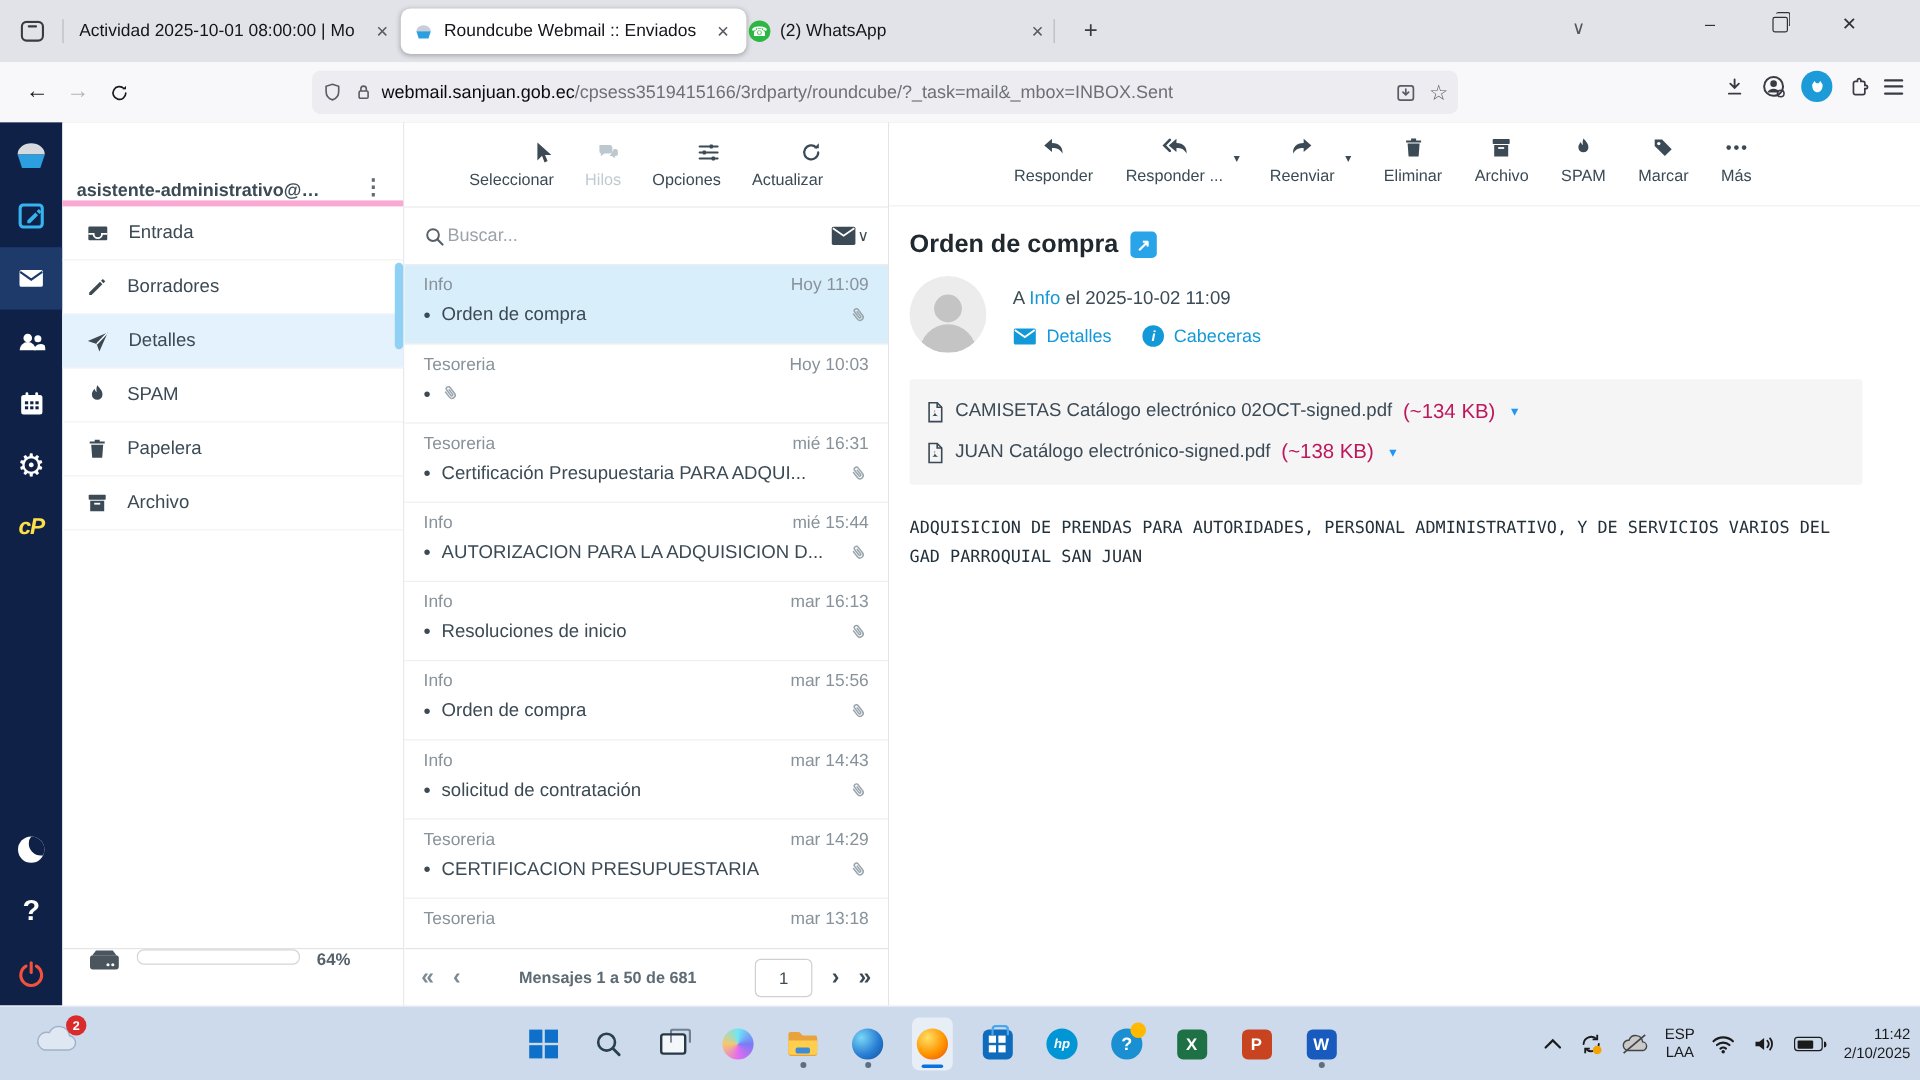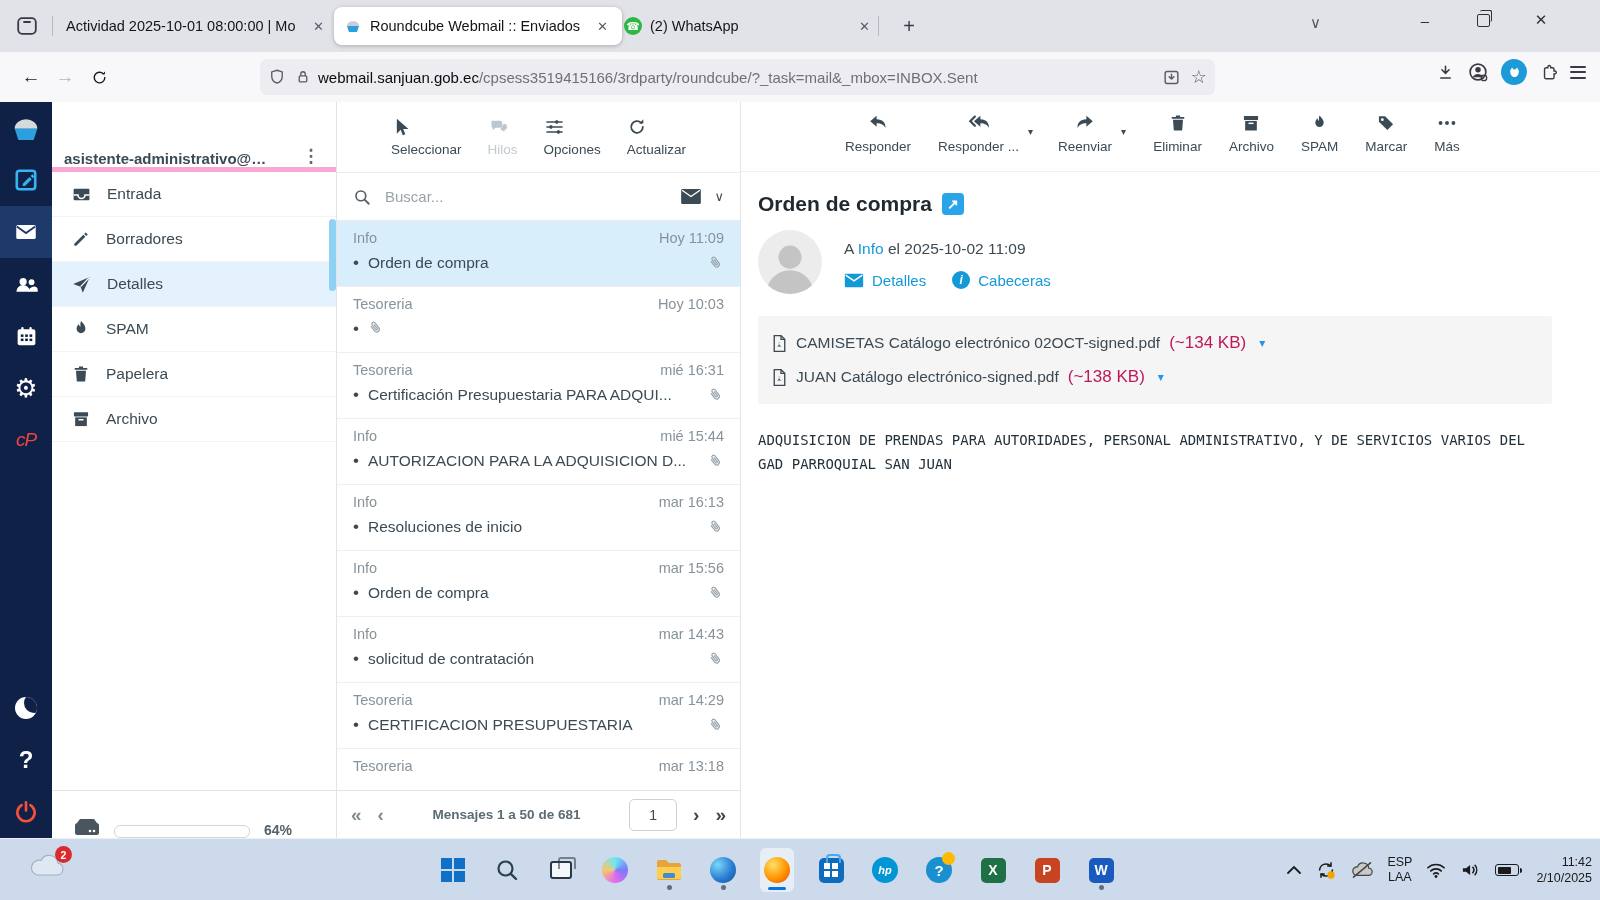--- a/index.html
+++ b/index.html
@@ -48,50 +48,50 @@
   .burger{display:flex;flex-direction:column;gap:3.5px}
   .burger i{display:block;width:16px;height:2px;background:#3a3a44;border-radius:1px}
 
   
   #rail{position:absolute;left:0;top:102px;width:52px;height:736px;background:#0f2147}
   .rail-item{width:52px;height:52px;display:flex;align-items:center;justify-content:center}
   .rail-item.active{background:#1e3a6b}
   .rail-bottom{position:absolute;bottom:0;left:0;width:52px}
   .gear-glyph{color:#fff;font-size:26px;line-height:1}
   .q-glyph{color:#fff;font-size:24px;font-weight:bold}
-  .cp-glyph{color:#ef4444;font-size:19px;font-weight:normal;font-style:italic;letter-spacing:-1px}
+  .cp-glyph{color:#fde047;font-size:19px;font-weight:bold;font-style:italic;letter-spacing:-1px}
   .moon{width:22px;height:22px;border-radius:50%;background:#fff;position:relative;overflow:hidden}
   .moon:before{content:"";position:absolute;left:9px;top:-4px;width:20px;height:20px;border-radius:50%;
                background:#0f2147}
 
   
   #folders{position:absolute;left:52px;top:102px;width:285px;height:736px;background:#fff;
            border-right:1px solid #e4e4e7;box-sizing:border-box}
   #acct-row{height:70px;border-bottom:5px solid #f9a8d4;display:flex;align-items:flex-end;
             padding:0 10px 0 12px;box-sizing:border-box}
   #acct-name{font-size:15px;font-weight:bold;color:#3b4a54;flex:1;white-space:nowrap;overflow:hidden}
   #acct-kebab{color:#5f6b73;font-size:18px;padding:0 6px;font-weight:bold}
   .f-item{height:44px;display:flex;align-items:center;gap:15px;padding-left:19px;
           border-bottom:1px solid #f3f3f5;font-size:15.5px;color:#3b4a54}
   .f-item.selected{background:#e3f2fd}
   #quota{position:absolute;bottom:0;left:0;width:100%;height:48px;border-top:1px solid #e4e4e7;
-         display:flex;align-items:flex-end;padding:0 16px 0 22px;box-sizing:border-box;gap:14px}
+         display:flex;align-items:flex-start;padding:0 16px 0 22px;box-sizing:border-box;gap:14px}
   .qbar{width:134px;height:11px;border:1px solid #d5d5da;border-radius:6px;background:#fff;overflow:hidden}
   .qfill{height:100%;background:#76bbf1;border-radius:6px 0 0 6px}
   #qpct{font-size:14px;color:#55616a;font-weight:bold}
 
   
   #list{position:absolute;left:337px;top:102px;width:404px;height:736px;background:#fff;
         border-right:1px solid #e4e4e7;box-sizing:border-box}
   #list-toolbar{height:70px;border-bottom:1px solid #ececef;display:flex;align-items:center;
                 justify-content:center;gap:26px}
-  .lt-btn{display:flex;flex-direction:column;align-items:flex-start;gap:5px;font-size:13.5px;color:#3b4a54}
+  .lt-btn{display:flex;flex-direction:column;align-items:flex-end;gap:5px;font-size:13.5px;color:#3b4a54}
   .lt-btn.disabled{color:#c0cad1}
   #searchrow{height:48px;border-bottom:1px solid #ececef;display:flex;align-items:center;
-             padding:0 16px;box-sizing:border-box;gap:12px}
+             padding:0 16px;box-sizing:border-box;}
   #search-input{border:none;outline:none;background:transparent;font-size:15px;flex:1;
                 color:#3b4a54;font-family:"Liberation Sans",sans-serif}
   #search-input::placeholder{color:#9aa3aa}
   .search-chev{color:#3b4a54;font-size:13px}
   .msg-row{position:relative;height:66px;border-bottom:1px solid #efefef;box-sizing:border-box;
            padding:9px 16px 0 16px}
   .msg-row.selected{background:#d9eefb}
   .msg-top{display:flex;justify-content:space-between;font-size:14.5px;color:#87929a}
   .msg-bottom{display:flex;align-items:center;margin-top:8px;gap:9px}
   .dot{color:#3b4a54;font-size:17px;line-height:10px}

